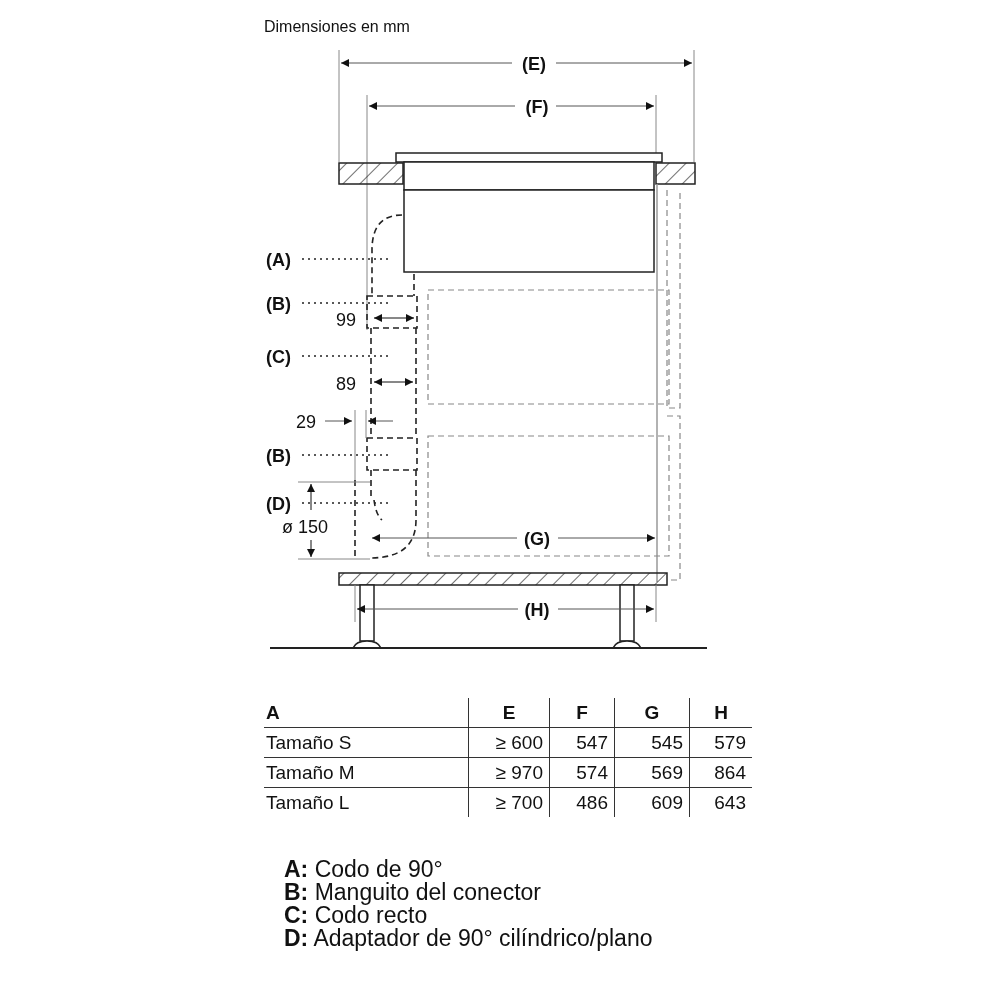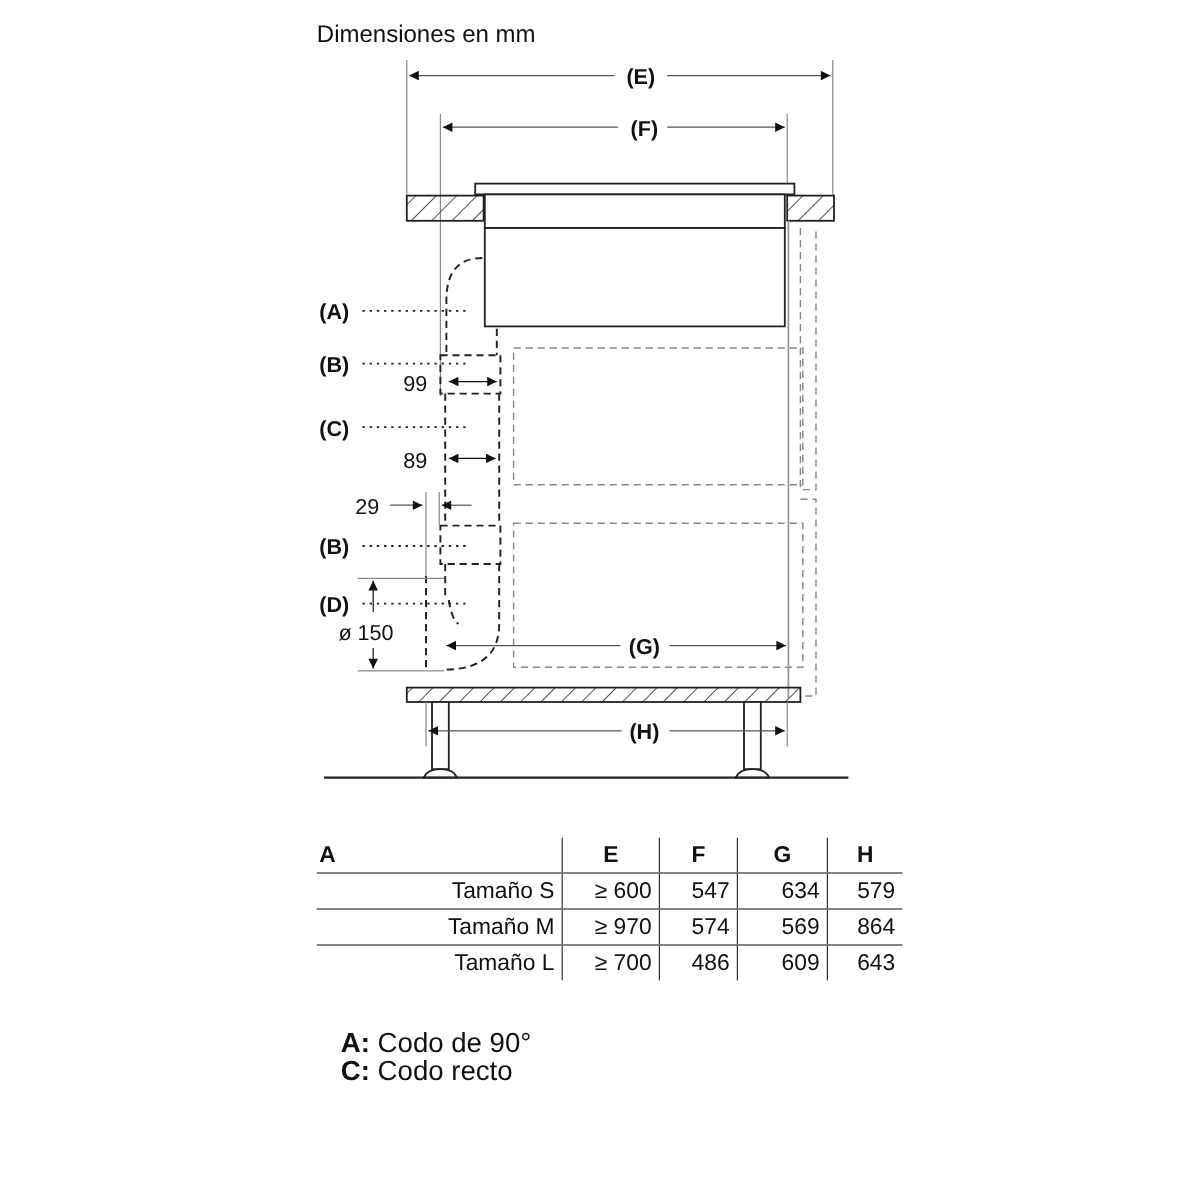--- a/index.html
+++ b/index.html
@@ -1,27 +1,27 @@
 <!DOCTYPE html>
 <html><head>
 <meta charset="utf-8">
 <style>
   html, body { margin:0; padding:0; background:#ffffff; }
   body { width:1000px; height:1000px; position:relative; overflow:hidden;
          font-family:"Liberation Sans", sans-serif; color:#111; }
   #diagram { position:absolute; left:0; top:0; }
-  .title { position:absolute; left:264px; top:18px; font-size:20px; }
+  .title { position:absolute; left:264px; top:18px; font-size:16px; }
   .lbl { font-family:"Liberation Sans", sans-serif; font-size:18px; fill:#111; }
   .lblb { font-family:"Liberation Sans", sans-serif; font-size:18px; font-weight:bold; fill:#111; }
   table.spec { position:absolute; left:264px; top:698px; border-collapse:collapse;
                font-size:19px; }
   table.spec th, table.spec td { padding:0 6px; height:29px; }
   table.spec th { font-weight:bold; text-align:center; border-bottom:1.5px solid #333; }
   table.spec th.first { text-align:left; width:196px; padding-left:2px; }
-  table.spec td.first { text-align:right; padding-left:2px; }
+  table.spec td.first { text-align:left; padding-left:2px; }
   table.spec td { text-align:right; border-bottom:1.5px solid #333; }
   table.spec tr:last-child td { border-bottom:none; }
   table.spec .c { border-left:1.5px solid #333; }
   table.spec .cE { width:68px; }
   table.spec .cF { width:52px; }
   table.spec .cG { width:62px; }
   table.spec .cH { width:50px; }
   .legend { position:absolute; left:264px; top:858px; font-size:23px; line-height:23px;margin-left:20px; }
   .legend b { font-weight:bold; }
 </style>
@@ -154,21 +154,21 @@
       <th class="c cF">F</th>
       <th class="c cG">G</th>
       <th class="c cH">H</th>
     </tr>
   </thead>
   <tbody>
     <tr>
       <td class="first">Tamaño S</td>
       <td class="c">≥ 600</td>
       <td class="c">547</td>
-      <td class="c">634</td>
+      <td class="c">545</td>
       <td class="c">579</td>
     </tr>
     <tr>
       <td class="first">Tamaño M</td>
       <td class="c">≥ 970</td>
       <td class="c">574</td>
       <td class="c">569</td>
       <td class="c">864</td>
     </tr>
     <tr>
@@ -176,14 +176,16 @@
       <td class="c">≥ 700</td>
       <td class="c">486</td>
       <td class="c">609</td>
       <td class="c">643</td>
     </tr>
   </tbody>
 </table>
 
 <div class="legend">
   <div><b>A:</b> <span>Codo de 90°</span></div>
+  <div><b>B:</b> <span>Manguito del conector</span></div>
   <div><b>C:</b> <span>Codo recto</span></div>
+  <div><b>D:</b> <span>Adaptador de 90° cilíndrico/plano</span></div>
 </div>
 
 </body></html>

